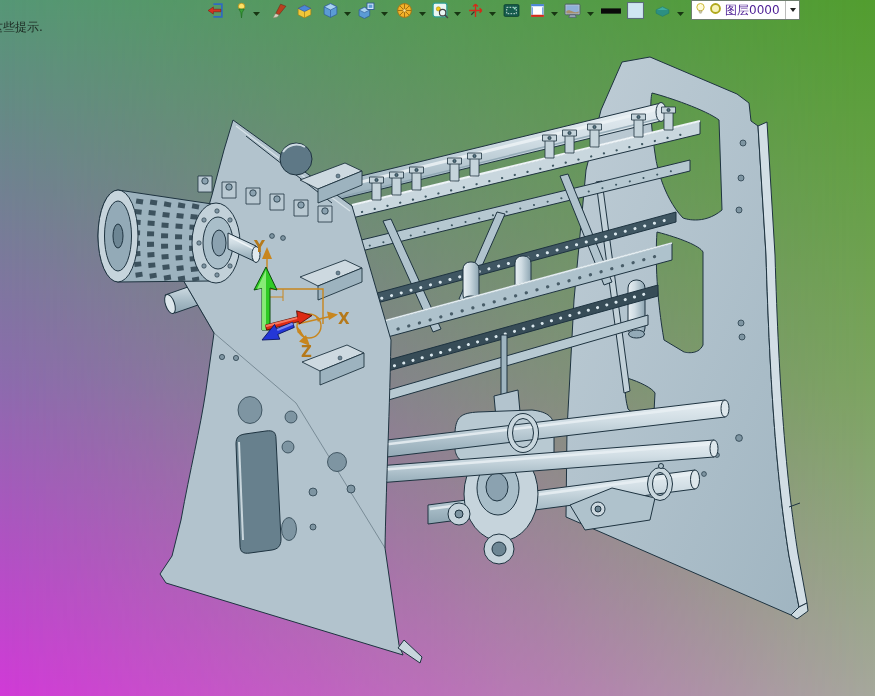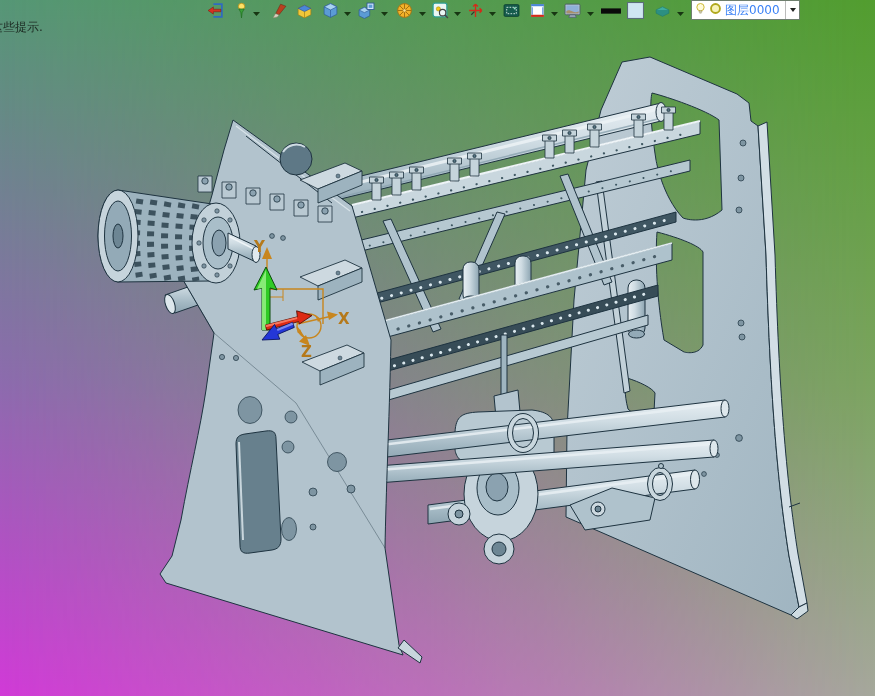--- a/index.html
+++ b/index.html
@@ -10,21 +10,21 @@
   .bg2{background:linear-gradient(to bottom,#529d2f 0%,#7ba45f 55%,#a5a89b 100%);
        -webkit-mask-image:linear-gradient(to right,transparent 0%,black 100%);
        mask-image:linear-gradient(to right,transparent 0%,black 100%);}
   .viewport{position:absolute;inset:0;}
   .hint{position:absolute;left:-9px;top:19px;font-size:12px;color:#1c2a22;white-space:nowrap;}
   .tb-icon{position:absolute;top:2px;width:17px;height:17px;cursor:pointer;}
   .tb-icon svg{display:block;}
   .chev{position:absolute;top:5px;width:9px;height:12px;cursor:pointer;}
   .combo{position:absolute;left:691px;top:0;width:109px;height:20px;background:#fff;
          border:1px solid #6f7f6f;box-sizing:border-box;display:flex;align-items:center;
-         padding-left:3px;gap:3px;font-size:12px;color:#3b82f6;cursor:default;}
+         padding-left:3px;gap:3px;font-size:12px;color:#4c1d95;cursor:default;}
   .combo .lbl{flex:1 1 auto;line-height:18px;white-space:nowrap;overflow:hidden;}
   .combo .dd{width:13px;height:18px;border-left:1px solid #bbb;display:flex;
              align-items:center;justify-content:center;cursor:pointer;}
   .combo .dd i{width:0;height:0;border-left:3.5px solid transparent;
                border-right:3.5px solid transparent;border-top:4px solid #222;}
 </style>
 </head>
 <body>
 
 <div class="stage">

